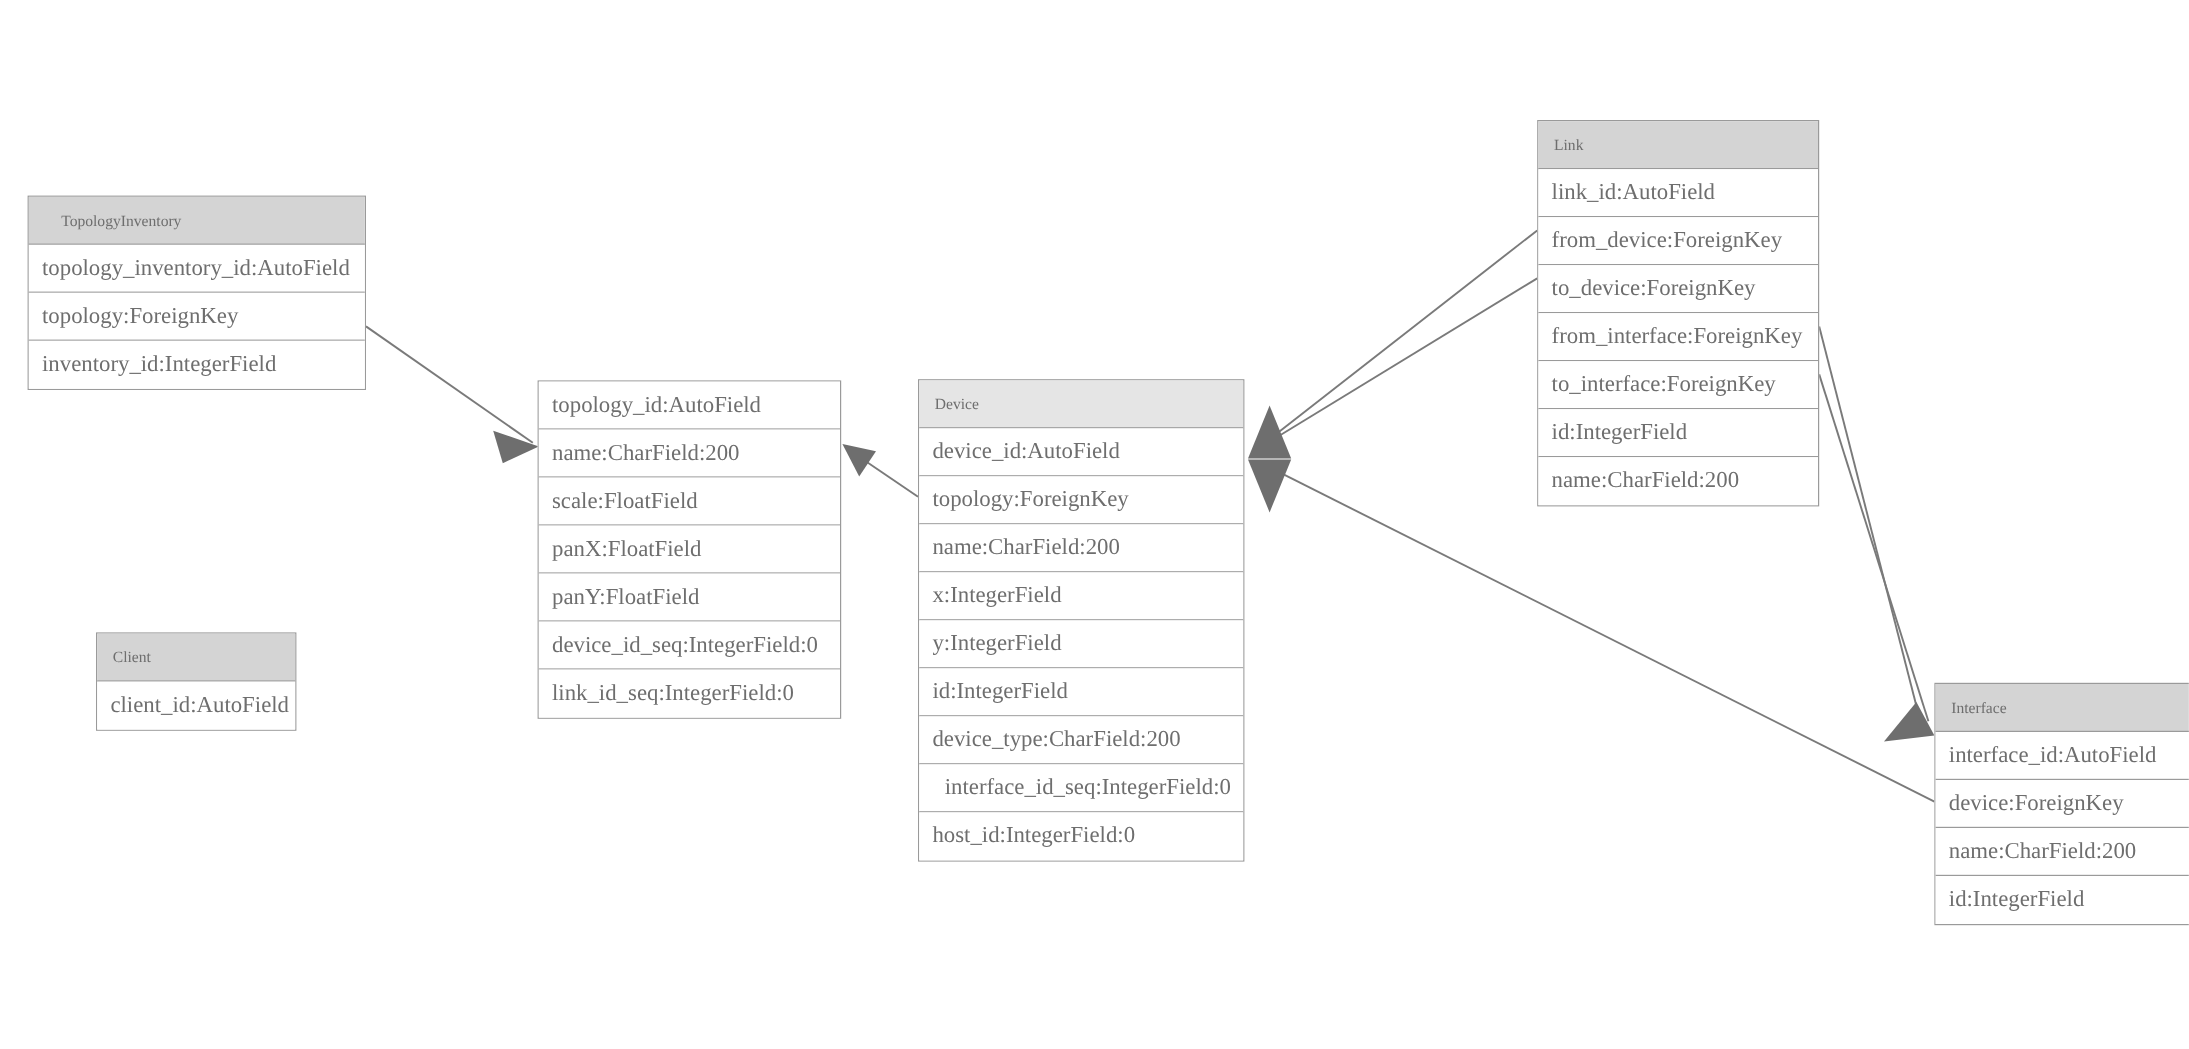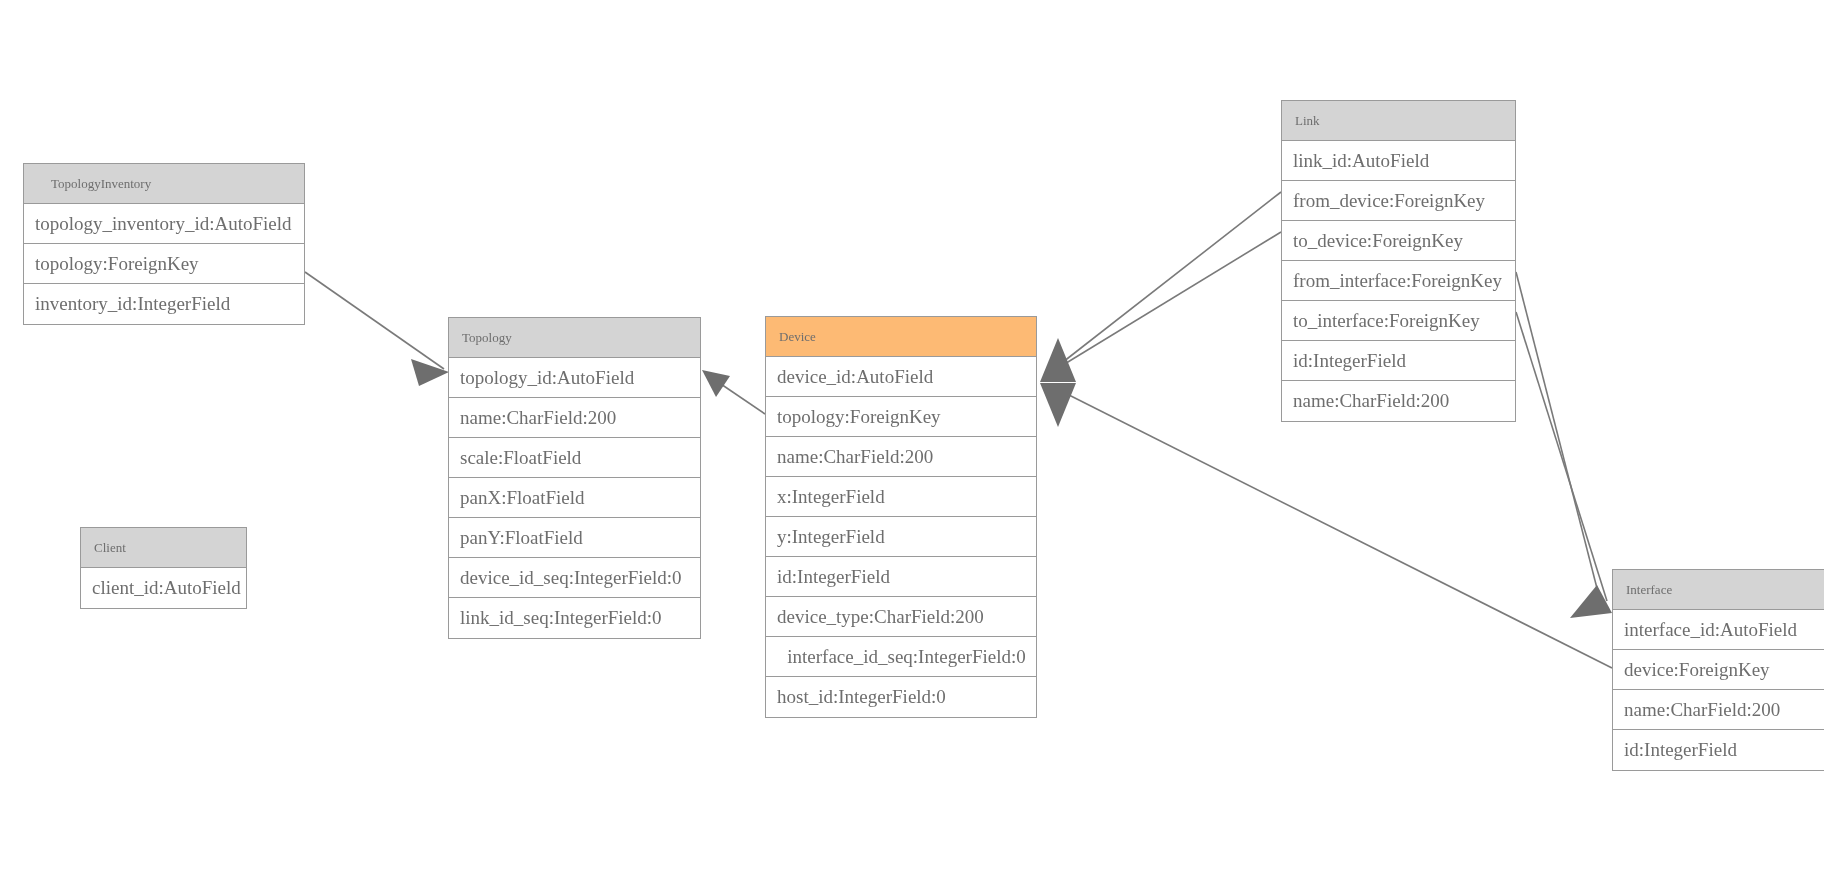--- a/index.html
+++ b/index.html
@@ -115,31 +115,30 @@
         <div class="entity-header" style="background: rgb(212, 212, 212); color: rgb(110, 110, 110); border-bottom-color: rgb(154, 154, 154); padding-left: 27px;">TopologyInventory</div>
         <div class="entity-row" style="color: rgb(110, 110, 110); border-bottom-color: rgb(154, 154, 154);">topology_inventory_id:AutoField</div>
         <div class="entity-row" style="color: rgb(110, 110, 110); border-bottom-color: rgb(154, 154, 154);">topology:ForeignKey</div>
         <div class="entity-row" style="color: rgb(110, 110, 110); border-bottom-color: rgb(154, 154, 154);">inventory_id:IntegerField</div>
       </div>
       <div class="entity" style="left: 80px; top: 527px; width: 167px; border-color: rgb(154, 154, 154);">
         <div class="entity-header" style="background: rgb(212, 212, 212); color: rgb(110, 110, 110); border-bottom-color: rgb(154, 154, 154);">Client</div>
         <div class="entity-row" style="color: rgb(110, 110, 110); border-bottom-color: rgb(154, 154, 154);">client_id:AutoField</div>
       </div>
       <div class="entity" style="left: 448px; top: 317px; width: 253px; border-color: rgb(154, 154, 154);">
-        <div class="entity-header" style="background: rgb(212, 212, 212); color: rgb(110, 110, 110); border-bottom-color: rgb(154, 154, 154);">Topology</div>
         <div class="entity-row" style="color: rgb(110, 110, 110); border-bottom-color: rgb(154, 154, 154);">topology_id:AutoField</div>
         <div class="entity-row" style="color: rgb(110, 110, 110); border-bottom-color: rgb(154, 154, 154);">name:CharField:200</div>
         <div class="entity-row" style="color: rgb(110, 110, 110); border-bottom-color: rgb(154, 154, 154);">scale:FloatField</div>
         <div class="entity-row" style="color: rgb(110, 110, 110); border-bottom-color: rgb(154, 154, 154);">panX:FloatField</div>
         <div class="entity-row" style="color: rgb(110, 110, 110); border-bottom-color: rgb(154, 154, 154);">panY:FloatField</div>
         <div class="entity-row" style="color: rgb(110, 110, 110); border-bottom-color: rgb(154, 154, 154);">device_id_seq:IntegerField:0</div>
         <div class="entity-row" style="color: rgb(110, 110, 110); border-bottom-color: rgb(154, 154, 154);">link_id_seq:IntegerField:0</div>
       </div>
       <div class="entity" style="left: 765px; top: 316px; width: 272px; border-color: rgb(154, 154, 154);">
-        <div class="entity-header" style="background: #fdba74; color: rgb(110, 110, 110); border-bottom-color: rgb(154, 154, 154);">Device</div>
+        <div class="entity-header" style="background: #e5e5e5; color: rgb(110, 110, 110); border-bottom-color: rgb(154, 154, 154);">Device</div>
         <div class="entity-row" style="color: rgb(110, 110, 110); border-bottom-color: rgb(154, 154, 154);">device_id:AutoField</div>
         <div class="entity-row" style="color: rgb(110, 110, 110); border-bottom-color: rgb(154, 154, 154);">topology:ForeignKey</div>
         <div class="entity-row" style="color: rgb(110, 110, 110); border-bottom-color: rgb(154, 154, 154);">name:CharField:200</div>
         <div class="entity-row" style="color: rgb(110, 110, 110); border-bottom-color: rgb(154, 154, 154); font-family: Liberation Serif, serif;">x:IntegerField</div>
         <div class="entity-row" style="color: rgb(110, 110, 110); border-bottom-color: rgb(154, 154, 154);">y:IntegerField</div>
         <div class="entity-row" style="color: rgb(110, 110, 110); border-bottom-color: rgb(154, 154, 154);">id:IntegerField</div>
         <div class="entity-row" style="color: rgb(110, 110, 110); border-bottom-color: rgb(154, 154, 154);">device_type:CharField:200</div>
         <div class="entity-row" style="color: rgb(110, 110, 110); border-bottom-color: rgb(154, 154, 154); text-align: center;">interface_id_seq:IntegerField:0</div>
         <div class="entity-row" style="color: rgb(110, 110, 110); border-bottom-color: rgb(154, 154, 154);">host_id:IntegerField:0</div>
       </div>

